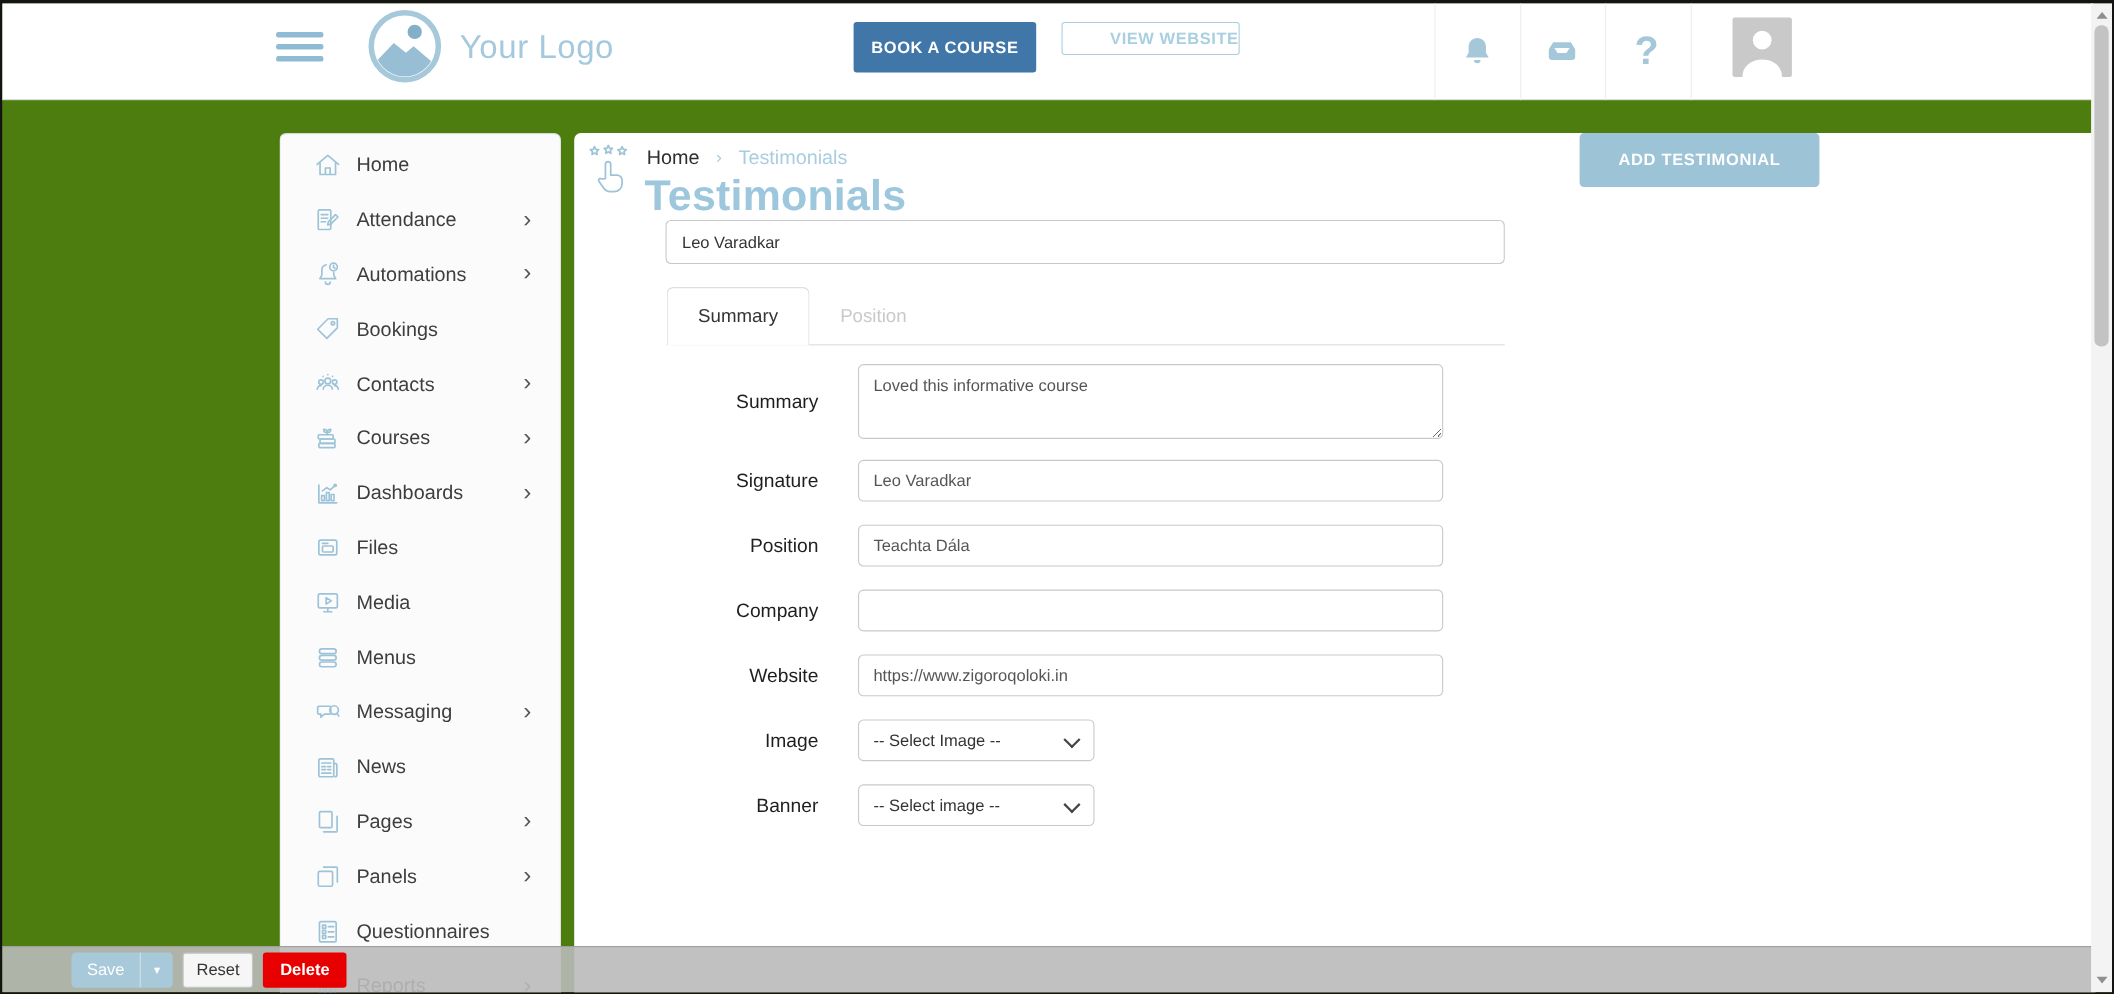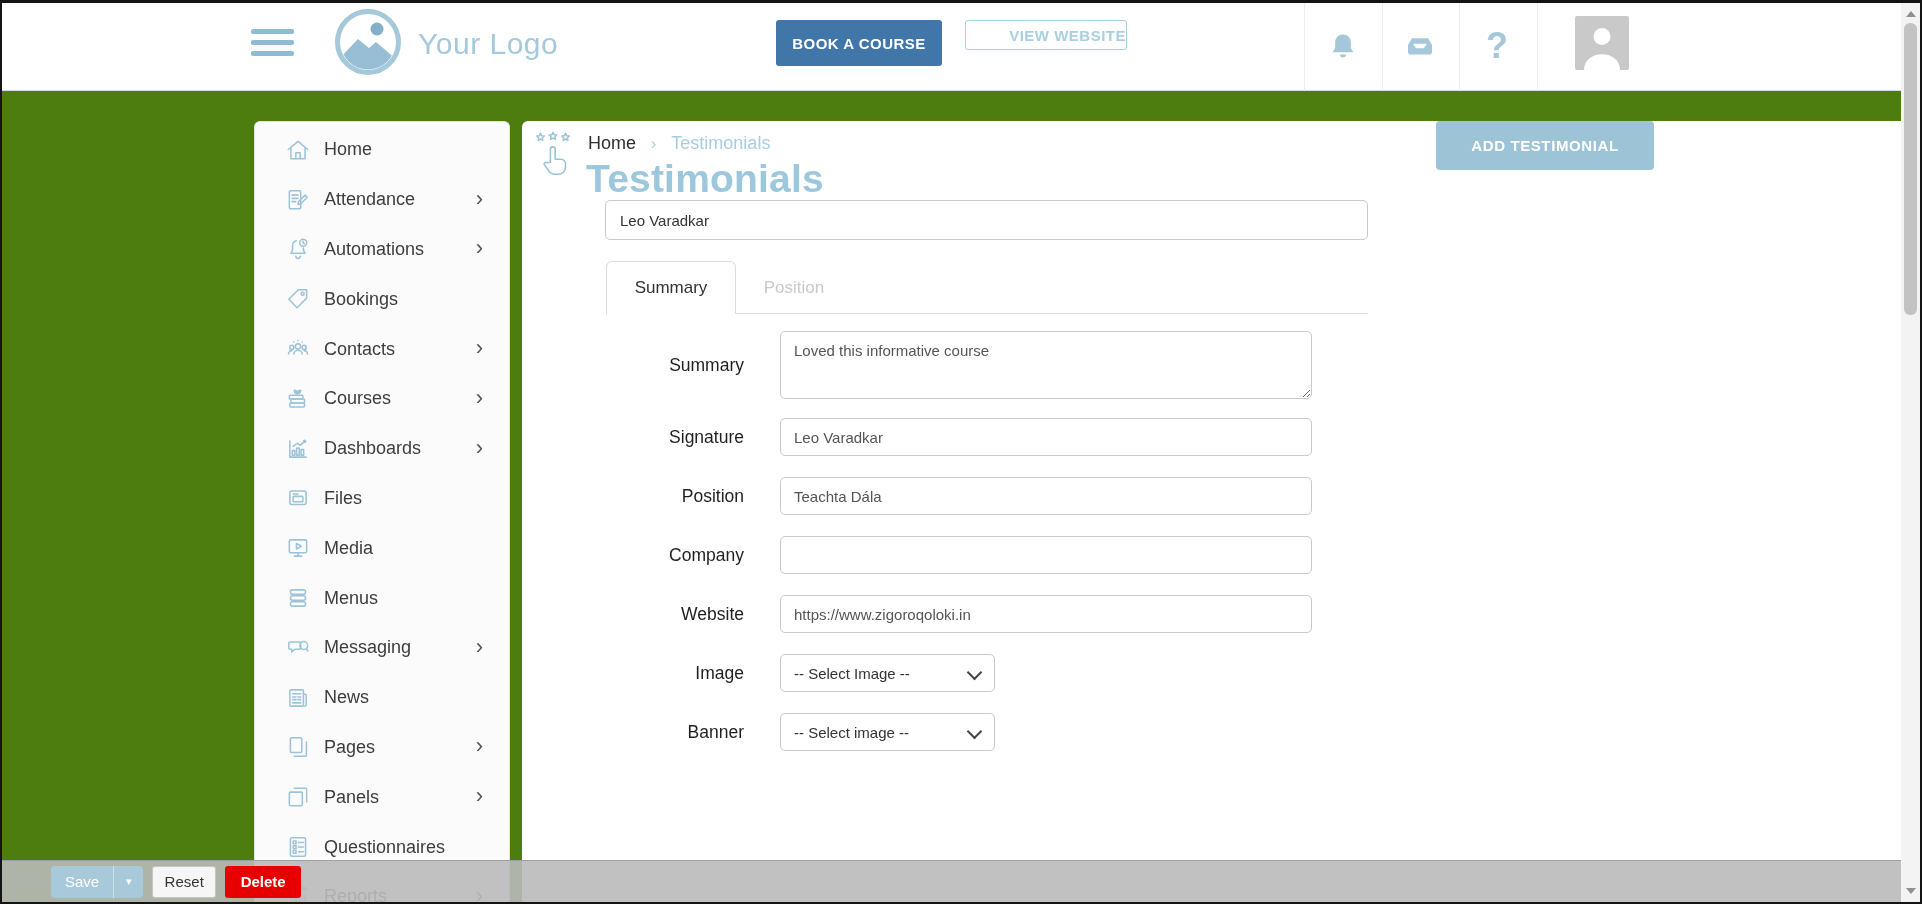--- a/index.html
+++ b/index.html
@@ -65,21 +65,21 @@
   .f-input{ width:532px; height:38px; padding:0 13px; }
   .f-textarea{ width:532px; height:68px; padding:9px 13px; resize:both; line-height:1.3; }
   .sel-wrap{ position:relative; width:215px; }
   .f-select{ appearance:none; -webkit-appearance:none; width:215px; height:38px; padding:0 30px 0 13px; color:#333; cursor:pointer; }
   .sel-wrap::after{ content:""; position:absolute; right:15px; top:13px; width:9px; height:9px;
                     border-right:2px solid #444; border-bottom:2px solid #444; transform:rotate(45deg); pointer-events:none; }
 
   
   .action-bar{ position:absolute; left:0; bottom:0; width:1901px; height:42px;
                background:rgba(186,186,186,.9); border-top:1px solid #9f9f9f; z-index:50;
-               display:flex; align-items:center; padding-left:49px; gap:9px; }
+               display:flex; align-items:center; padding-left:63px; gap:9px; }
   .btn-save{ display:flex; height:32px; background:#a7c9da; border-radius:4px; color:#fff; font-size:15px;
              cursor:pointer; overflow:hidden; }
   .btn-save .save-main{ padding:0 14px; display:flex; align-items:center; }
   .btn-save .save-caret{ width:30px; display:flex; align-items:center; justify-content:center;
              border-left:1px solid rgba(255,255,255,.45); font-size:11px; }
   .btn-reset{ height:32px; width:64px; background:#f6f6f6; border:1px solid #c6c6c6; border-radius:3px;
               color:#333; font-size:15px; font-family:inherit; cursor:pointer; }
   .btn-delete{ height:32px; width:76px; background:#e80000; border:none; border-radius:3px;
                color:#fff; font-size:15px; font-weight:700; font-family:inherit; cursor:pointer; }
 

